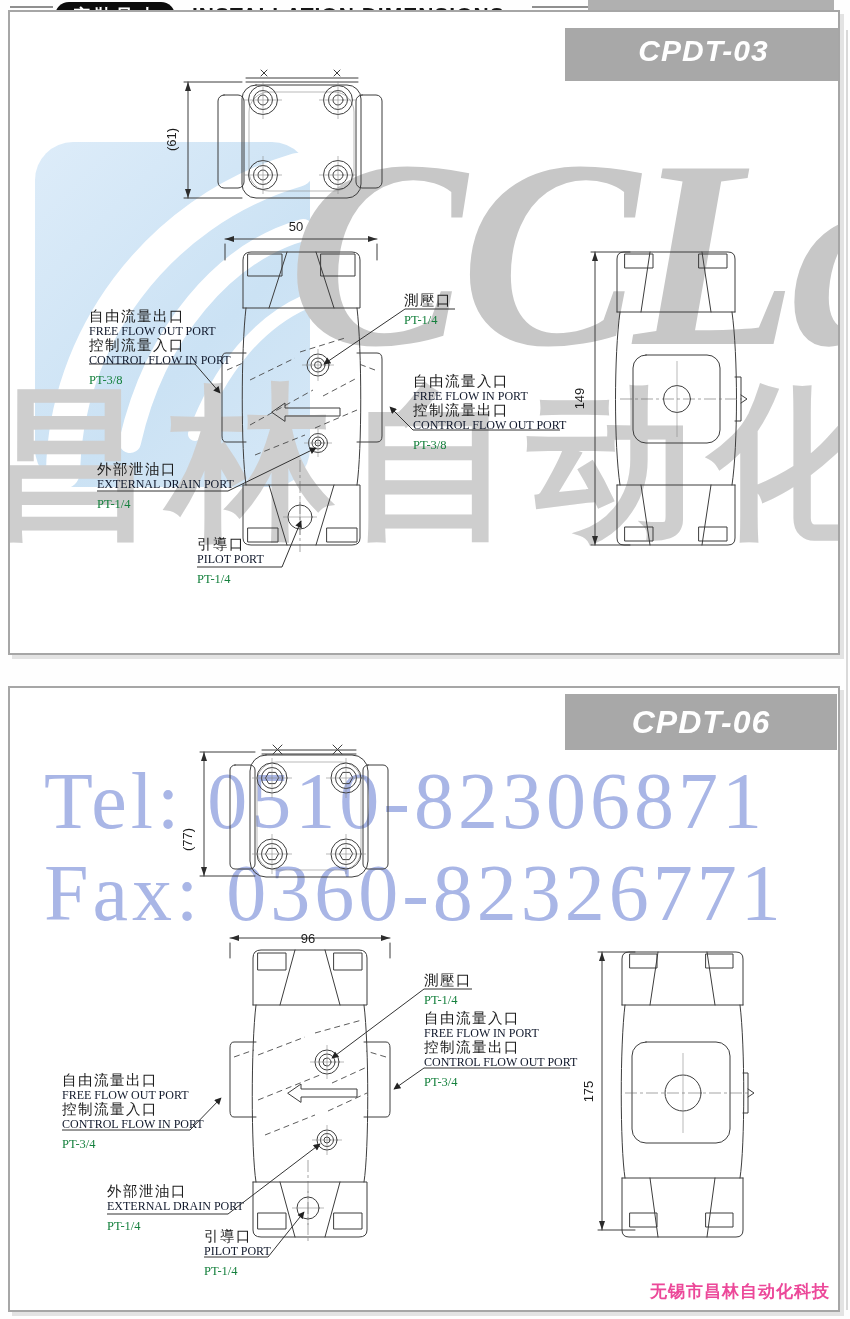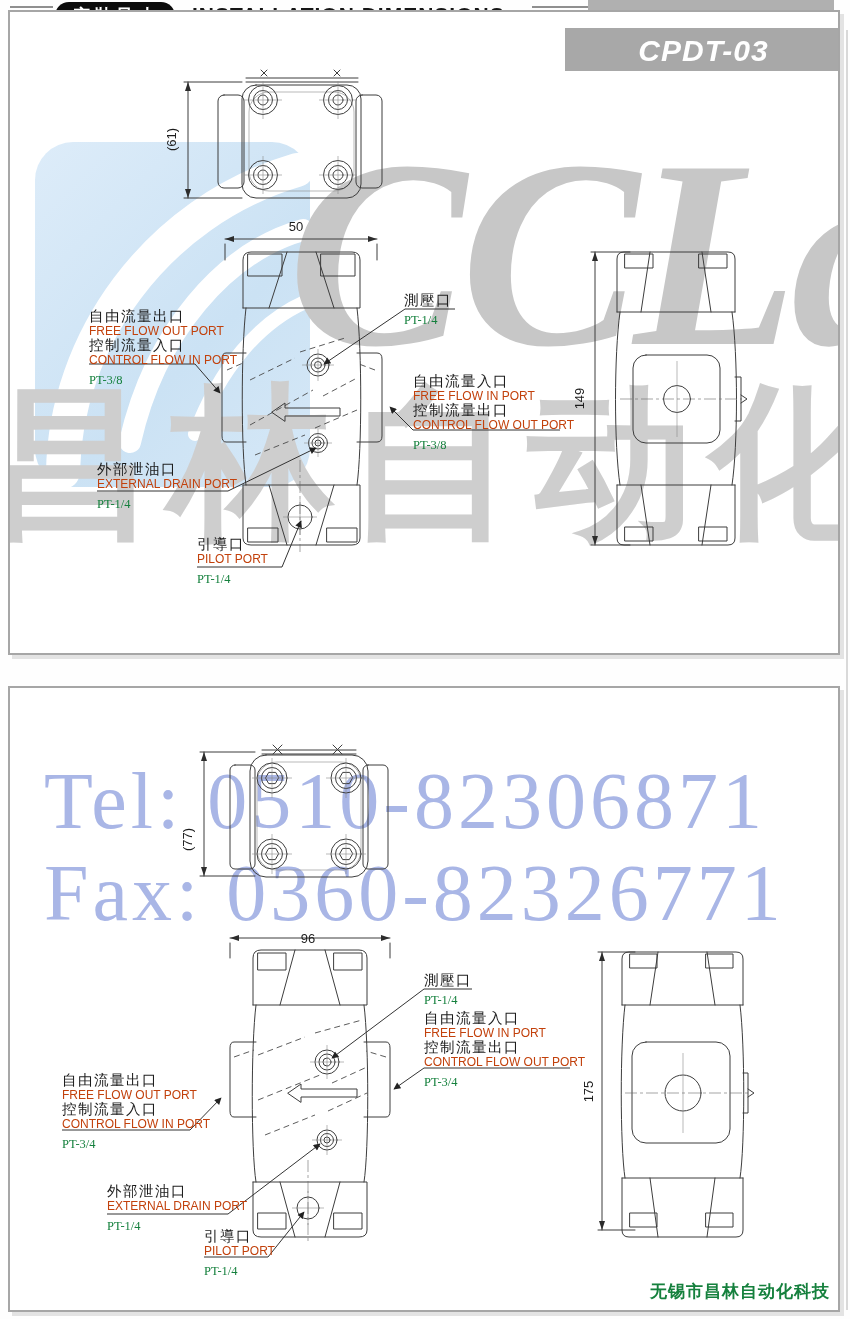--- a/index.html
+++ b/index.html
@@ -34,24 +34,24 @@
   .thin{fill:none;stroke:#8a8a8a;stroke-width:.6;}
   .dash{fill:none;stroke:#4a4a4a;stroke-width:.9;stroke-dasharray:6 4;}
   .cl{fill:none;stroke:#6a6a6a;stroke-width:.6;stroke-dasharray:12 3 3 3;}
   .fillk{fill:#2c2c2c;stroke:none;}
   .ld{fill:none;stroke:#333;stroke-width:1;}
   
   .dim{position:absolute;font-size:13px;color:#1c1c1c;text-align:center;}
   .dim-rot{transform:rotate(-90deg);}
   .port-label{position:absolute;white-space:nowrap;}
   .port-label .cn{font-size:14.5px;line-height:17px;letter-spacing:1.5px;color:#1a1a1a;}
-  .port-label .en{font-size:12px;line-height:12px;color:#c2410c;}
+  .port-label .en{font-size:12px;line-height:12px;color:#0f172a;font-family:Liberation Serif, serif;}
   .port-label .pt{font-size:12.5px;margin-top:7px;color:#15803d;font-family:Liberation Serif, serif;}
   
-  #footer-company{position:absolute;right:8px;top:592px;font-size:17px;font-weight:bold;color:#15803d;letter-spacing:1px;}
+  #footer-company{position:absolute;right:8px;top:592px;font-size:17px;font-weight:bold;color:#ec4899;letter-spacing:1px;}
   .edge-r{position:absolute;left:846px;top:30px;width:2px;height:1280px;background:#d9d9d9;}
 </style>
 </head>
 <body>
 
 <div id="page">
 
   <div class="dline" style="left:10px;top:6px;width:43px;"></div>
   <div id="hdr-pill">安裝尺寸</div>
   <div id="hdr-title">INSTALLATION DIMENSIONS</div>
@@ -64,21 +64,21 @@
     <div class="wm" id="wm-blue">
       <svg width="275" height="345" viewBox="0 0 275 345">
         <path d="M28,330 C30,200 120,70 262,28" stroke="#fff" stroke-width="34" fill="none" stroke-linecap="round"></path>
         <path d="M95,300 C120,190 190,110 268,88" stroke="#fff" stroke-width="22" fill="none" stroke-linecap="round"></path>
         <path d="M160,292 C185,225 225,180 270,160" stroke="#fff" stroke-width="14" fill="none" stroke-linecap="round"></path>
       </svg>
     </div>
     <div class="wm" id="wm-cclair">CCLair</div>
     <div class="wm" id="wm-cn">昌林自动化</div>
 
-    <div class="banner" style="left:555px;top:16px;width:277px;height:43px;font-size:30px;line-height:45px;">CPDT-03</div>
+    <div class="banner" style="left:555px;top:16px;width:277px;height:53px;font-size:30px;line-height:45px;">CPDT-03</div>
 
     <svg style="left:150px;top:50px;" width="230" height="150" viewBox="0 0 230 150">
       <path class="ln" d="M24,20 H82 M24,136 H82"></path>
       <path class="ln" d="M28,20 V136"></path>
       <polygon class="fillk" points="28,20 25,29 31,29"></polygon>
       <polygon class="fillk" points="28,136 25,127 31,127"></polygon>
       <path class="ln" d="M86,16 H198 M86,20 H198"></path>
       <path class="ln" d="M101,8 L107,14 M107,8 L101,14 M174,8 L180,14 M180,8 L174,14"></path>
       <rect class="ln" x="58" y="33" width="26" height="93" rx="6"></rect>
       <rect class="ln" x="196" y="33" width="26" height="93" rx="6"></rect>
@@ -214,20 +214,21 @@
       <div class="en">PILOT PORT</div>
       <div class="pt">PT-1/4</div>
     </div>
   </div>
 
   <div class="panel" id="panel-cpdt06">
 
     <div class="wm wm-telfax" id="wm-tel">Tel: 0510-82306871</div>
     <div class="wm wm-telfax" id="wm-fax">Fax: 0360-82326771</div>
 
+    <div class="banner" style="left:555px;top:6px;width:272px;height:56px;font-size:32px;line-height:56px;">CPDT-06</div>
 
     <svg style="left:185px;top:54px;" width="245" height="165" viewBox="0 0 245 165">
       <path class="ln" d="M5,10 H60 M5,134 H60"></path>
       <path class="ln" d="M9,10 V134"></path>
       <polygon class="fillk" points="9,10 6,19 12,19"></polygon>
       <polygon class="fillk" points="9,134 6,125 12,125"></polygon>
       <path class="ln" d="M67,8 H161 M67,12 H161"></path>
       <path class="ln" d="M78,3 L87,12 M87,3 L78,12 M138,3 L147,12 M147,3 L138,12"></path>
       <rect class="ln" x="35" y="23" width="25" height="104" rx="5"></rect>
       <rect class="ln" x="168" y="23" width="25" height="104" rx="5"></rect>

